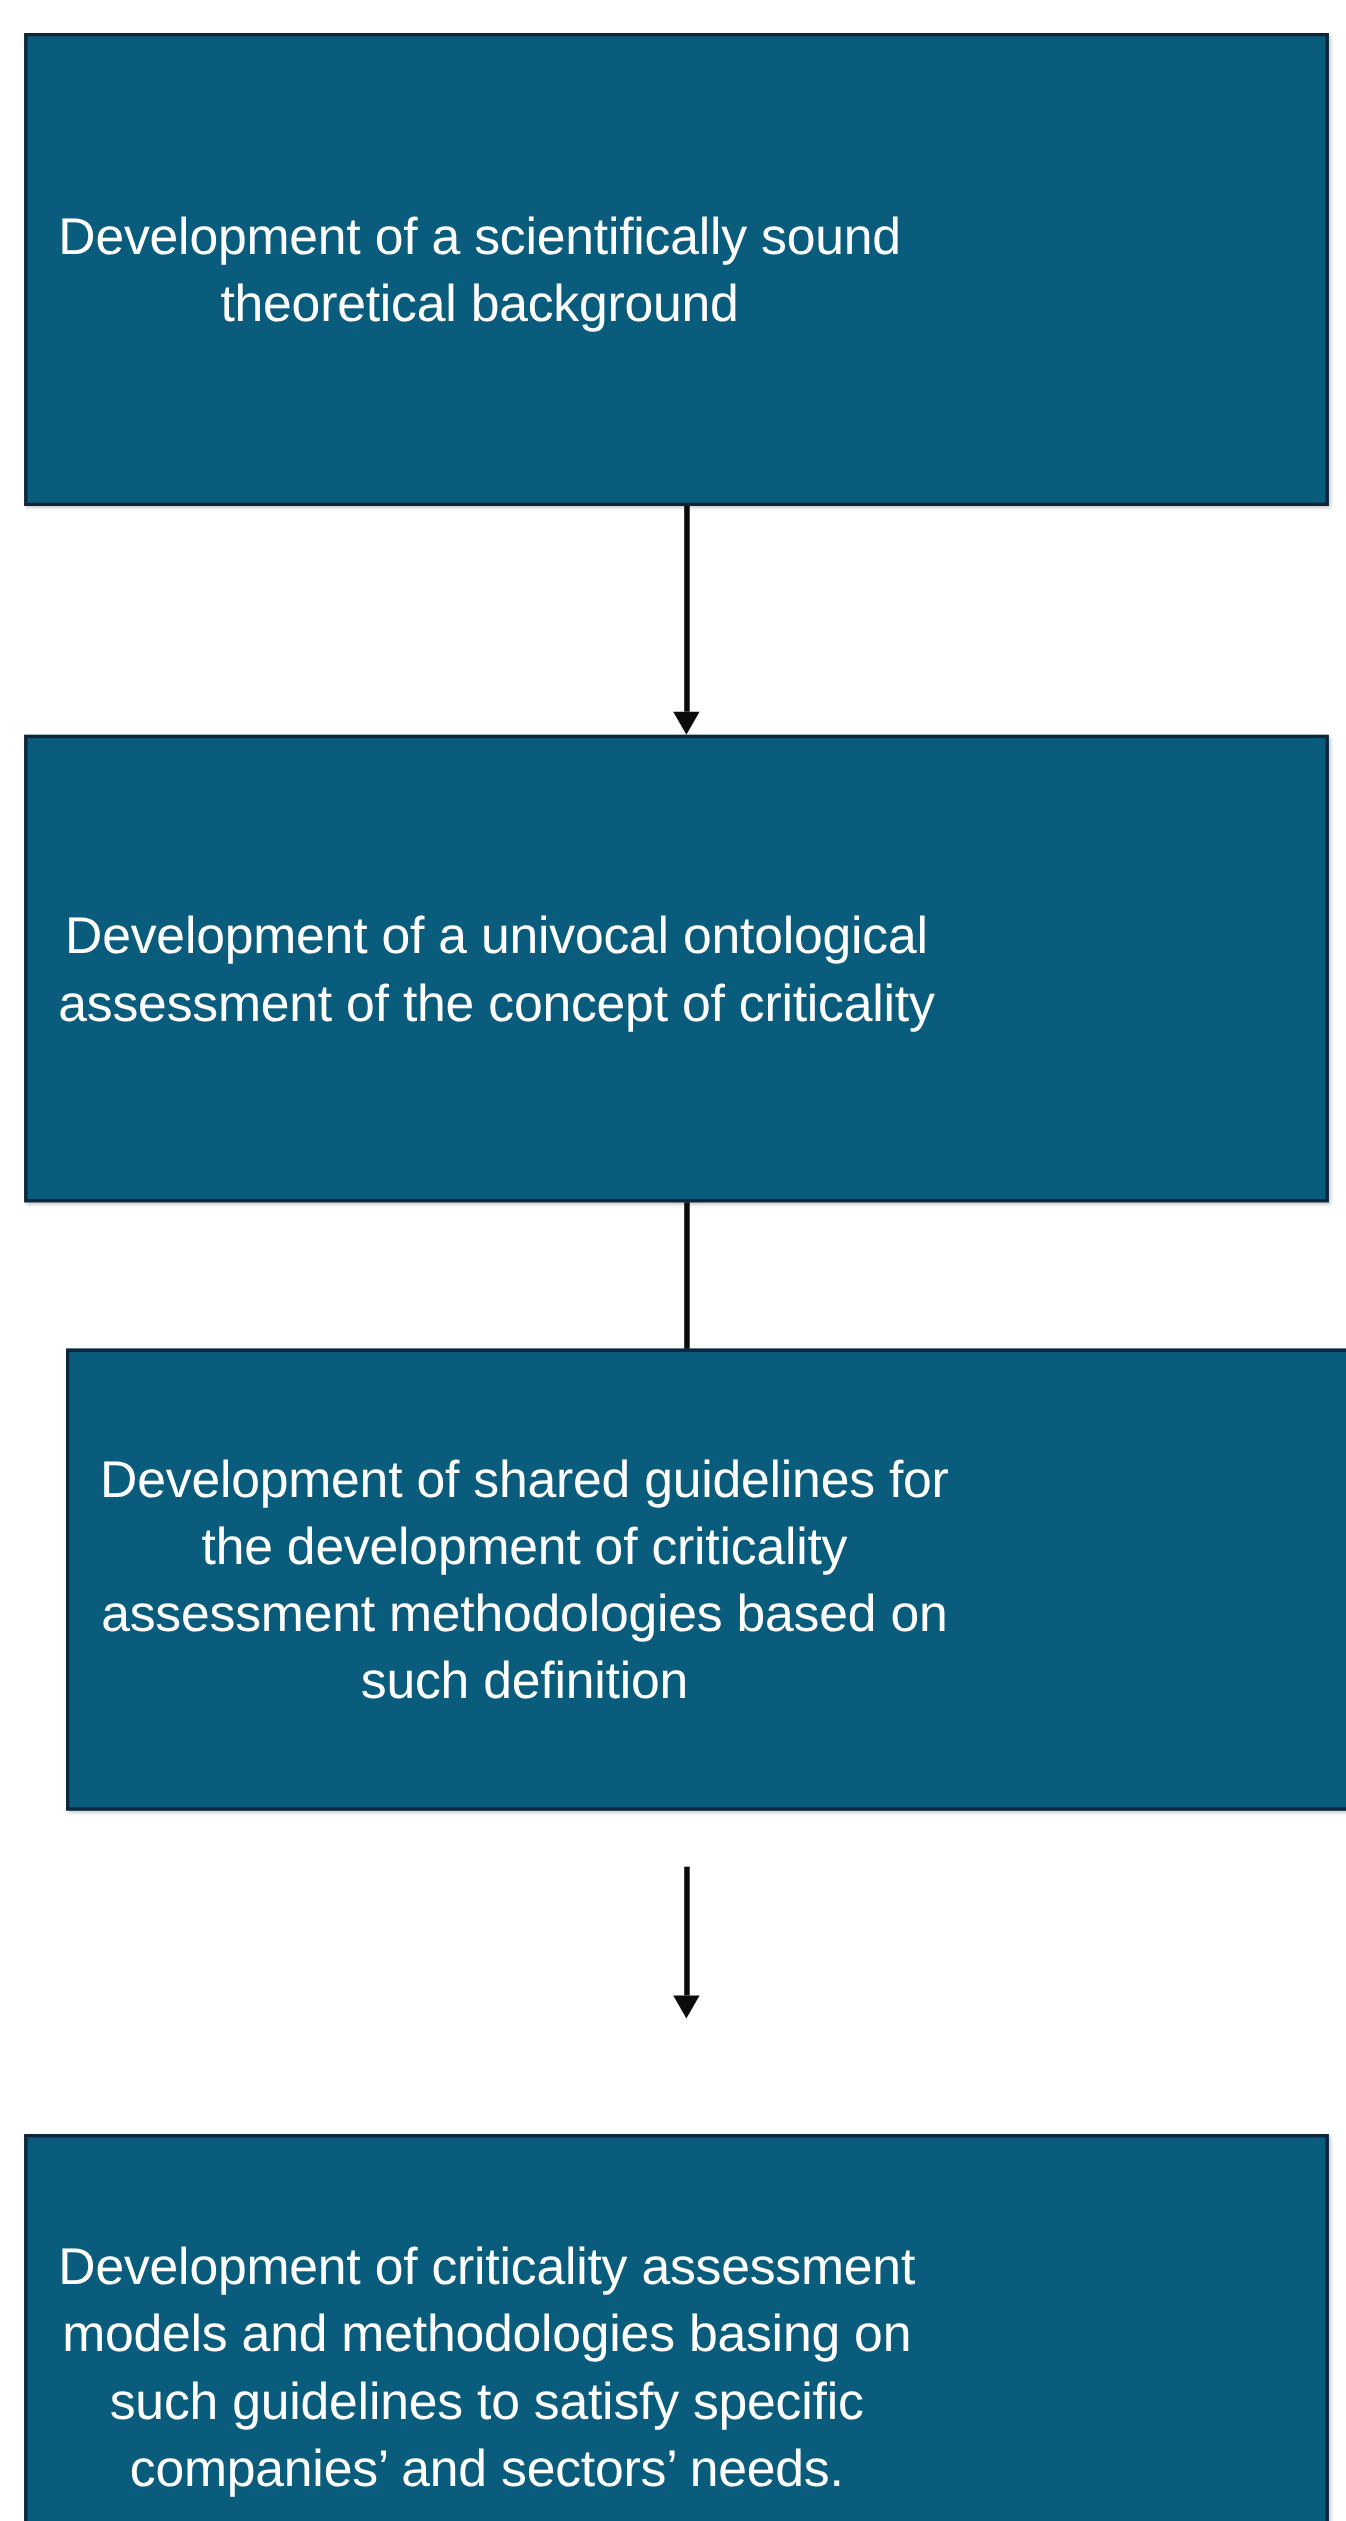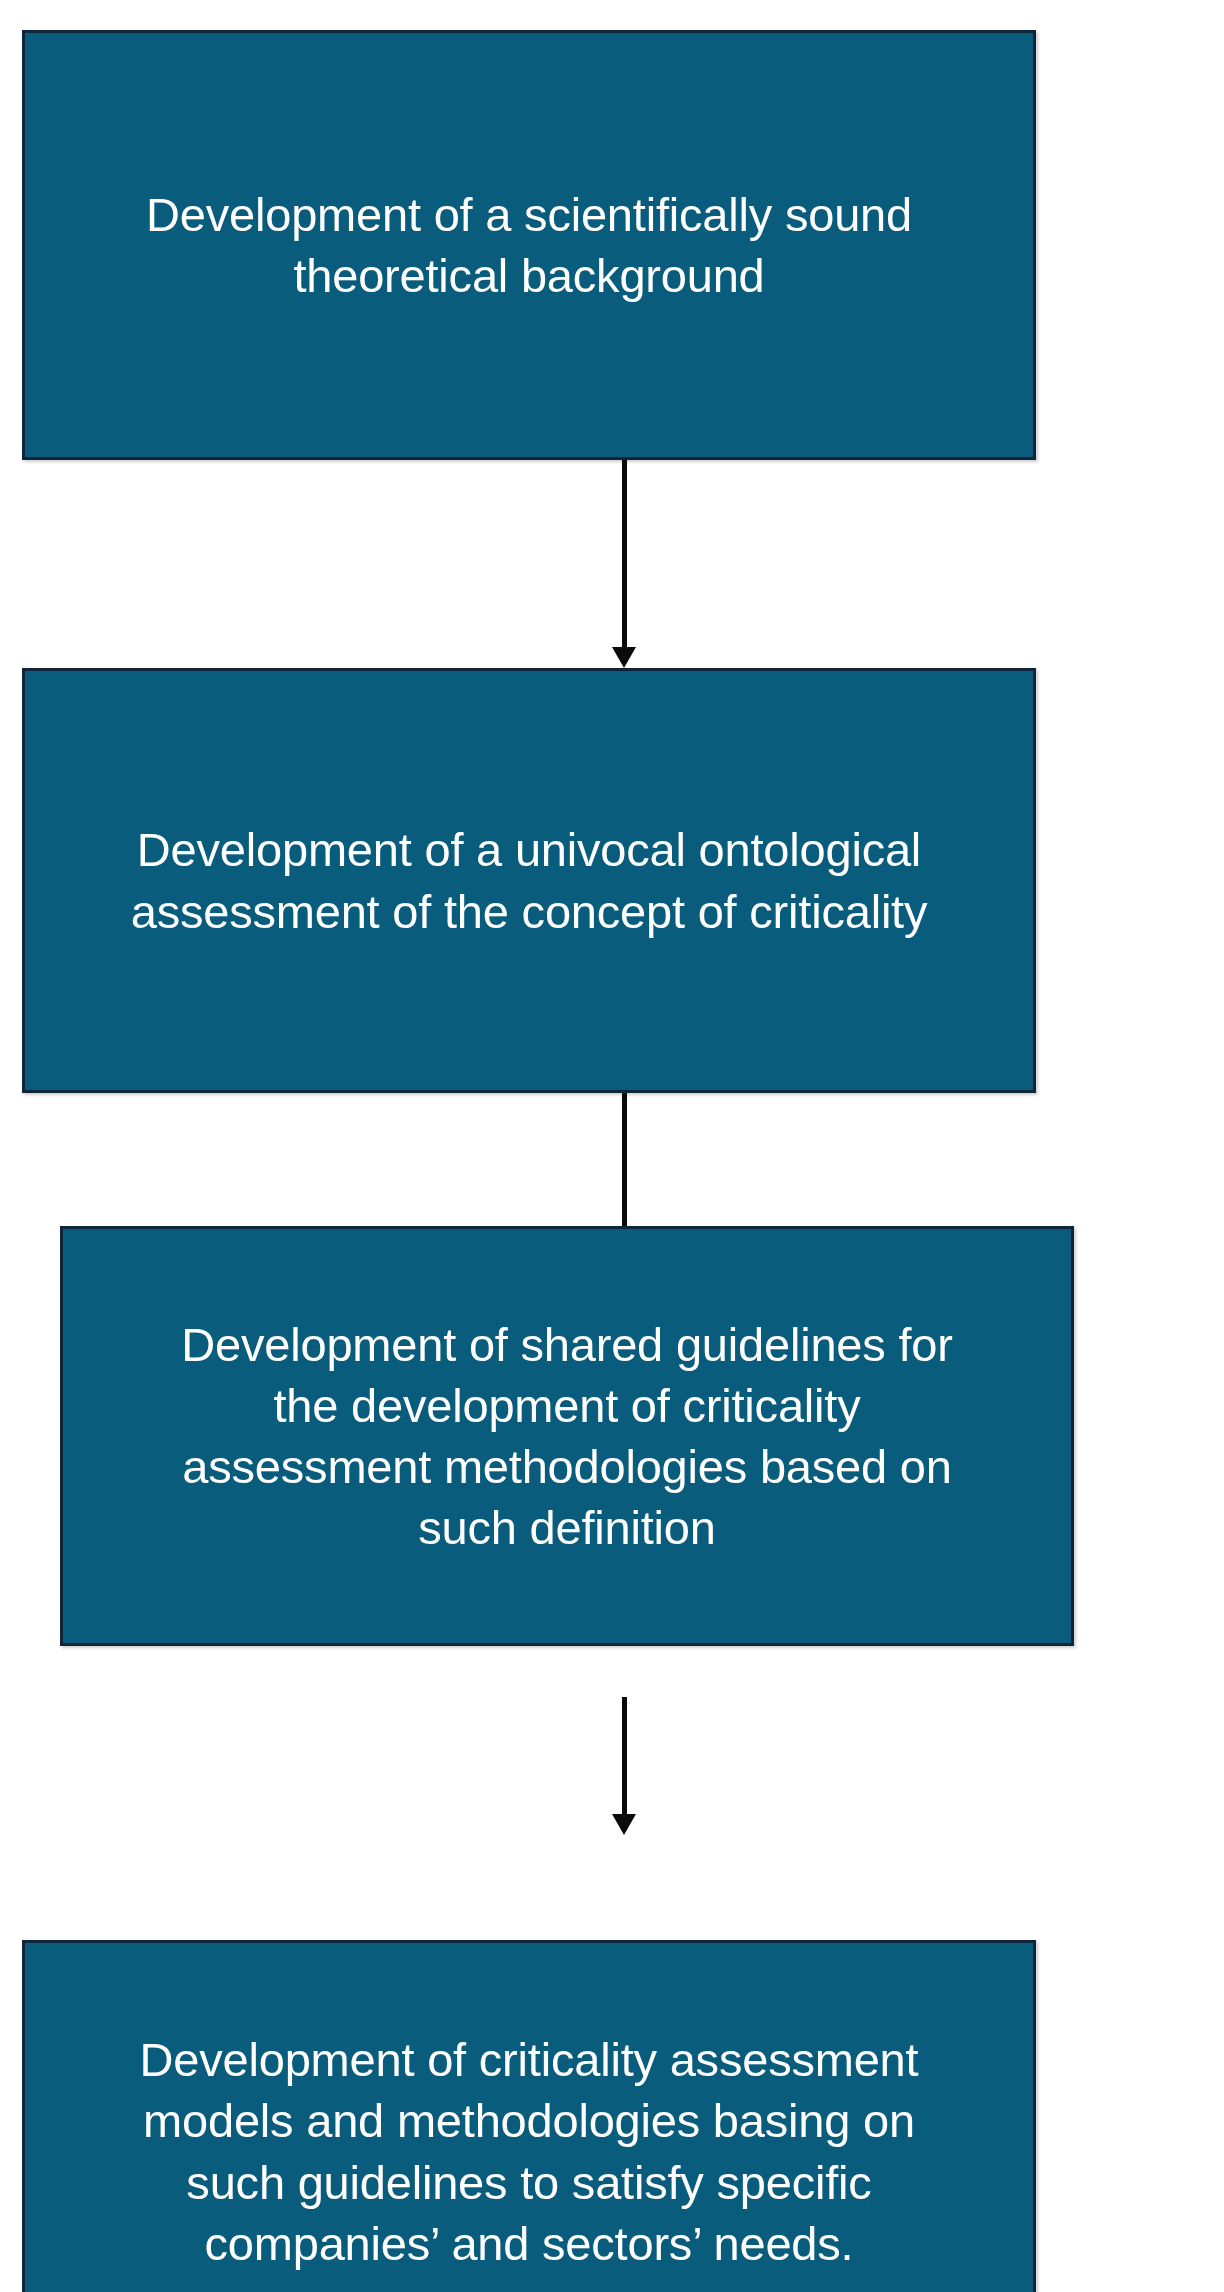--- a/index.html
+++ b/index.html
@@ -18,27 +18,27 @@
     position: relative;
     width: 1224px;
     height: 2292px;
     background: #ffffff;
   }
 
   
   .node {
     position: absolute;
     left: 22px;
-    width: 1014px;
+    width: 1186px;
     box-sizing: border-box;
     background: #0a5c7d;
     border: 3px solid #10253a;
     display: flex;
     align-items: center;
-    justify-content: center;
+    justify-content: flex-start;
     box-shadow: 2px 2px 3px rgba(0, 0, 0, 0.20);
   }
 
   .node-label {
     color: #ffffff;
     font-size: 47px;
     line-height: 1.30;
     text-align: center;
     letter-spacing: -0.2px;
     padding: 0 28px;

